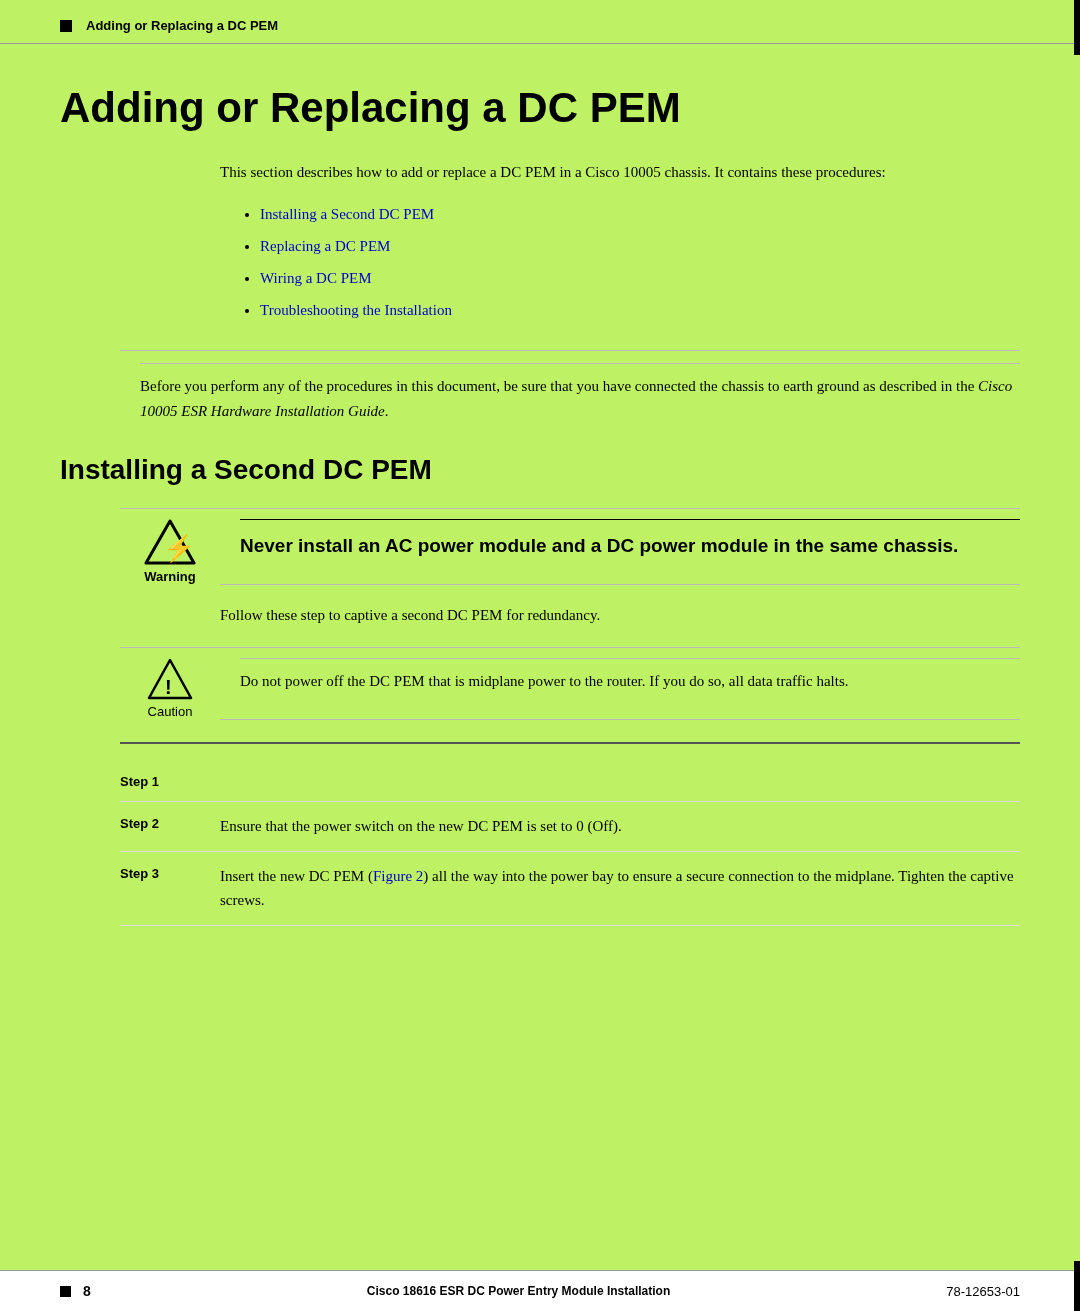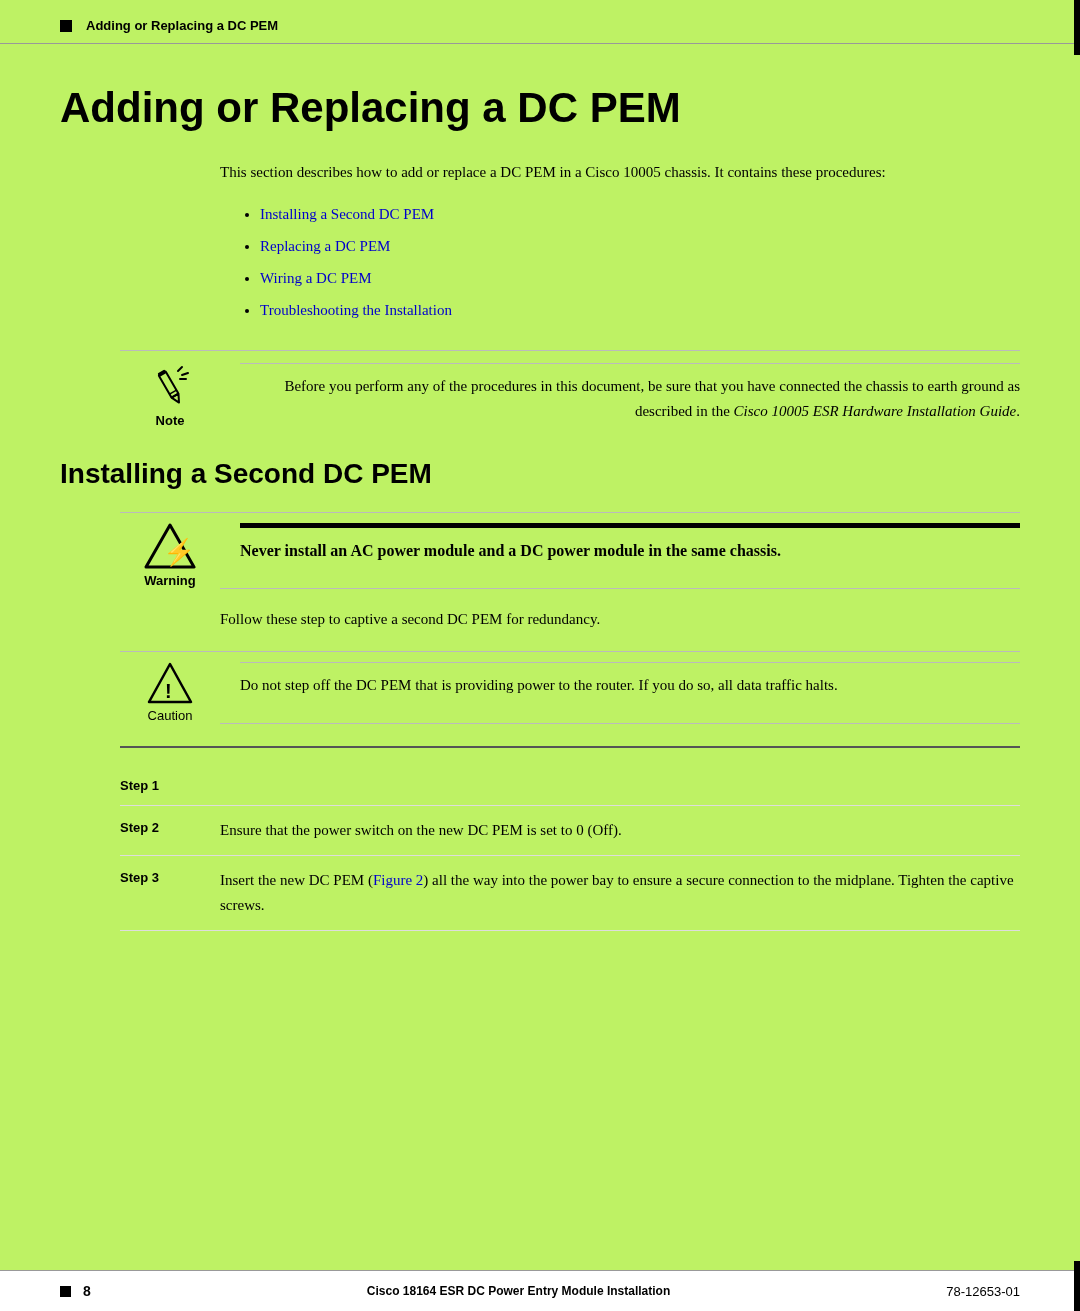--- a/index.html
+++ b/index.html
@@ -127,21 +127,20 @@
       margin-top: 4px;
     }
 
     .note-text {
       flex: 1;
       font-size: 15px;
       line-height: 1.65;
       border-top: 1px solid #bbb;
       padding-top: 10px;
       margin-left: 20px;
-      text-align: right;
     }
 
     .note-text em {
       font-style: italic;
     }
 
     
     .section-title {
       font-family: Arial, Helvetica, sans-serif;
       font-size: 28px;
@@ -177,25 +176,25 @@
 
     .warning-label {
       font-family: Arial, Helvetica, sans-serif;
       font-size: 13px;
       font-weight: bold;
       margin-top: 4px;
     }
 
     .warning-text {
       flex: 1;
-      font-size: 16px;
-      font-weight: bold;
-      font-family: Liberation Serif, serif;
+      font-size: 19px;
+      font-weight: bold;
+      font-family: Liberation Sans, sans-serif;
       line-height: 1.65;
-      border-top: 5px solid #000000;
+      border-top: 1px solid #000000;
       padding-top: 10px;
       margin-left: 20px;
     }
 
     
     .follow-para {
       margin-left: 160px;
       font-size: 15px;
       line-height: 1.6;
       margin-bottom: 20px;
@@ -360,40 +359,20 @@
       </li>
       <li>
         <a href="#">Wiring a DC PEM</a>
       </li>
       <li>
         <a href="#">Troubleshooting the Installation</a>
       </li>
     </ul>
 
     <div class="note-section">
-      <div class="note-icon-area">
-
-        <svg class="pencil-svg" viewBox="0 0 44 44" xmlns="http://www.w3.org/2000/svg">
-
-          <g transform="rotate(-30, 22, 22)">
-            <rect x="18" y="6" width="8" height="26" rx="1" ry="1" fill="none" stroke="#000" stroke-width="2"></rect>
-
-            <polygon points="18,32 26,32 22,40" fill="none" stroke="#000" stroke-width="2" stroke-linejoin="round"></polygon>
-
-            <rect x="18" y="4" width="8" height="4" rx="1" fill="#000"></rect>
-
-            <line x1="18" y1="28" x2="26" y2="28" stroke="#000" stroke-width="1.5"></line>
-          </g>
-
-          <line x1="30" y1="6" x2="34" y2="2" stroke="#000" stroke-width="2" stroke-linecap="round"></line>
-          <line x1="34" y1="10" x2="40" y2="8" stroke="#000" stroke-width="2" stroke-linecap="round"></line>
-          <line x1="32" y1="14" x2="38" y2="14" stroke="#000" stroke-width="2" stroke-linecap="round"></line>
-        </svg>
-        <span class="note-label">Note</span>
-      </div>
       <div class="note-text">
         <span>Before you perform any of the procedures in this document, be sure that you have connected the chassis to earth ground as described in the </span><em>Cisco 10005 ESR Hardware Installation Guide</em><span>.</span>
       </div>
     </div>
 
     <h2 class="section-title">Installing a Second DC PEM</h2>
 
     <div class="warning-section">
       <div class="warning-icon-area">
 
@@ -412,21 +391,21 @@
 
     <div class="caution-section">
       <div class="caution-icon-area">
 
         <svg class="caution-triangle" viewBox="0 0 46 42" xmlns="http://www.w3.org/2000/svg">
           <polygon points="23,2 44,40 2,40" fill="none" stroke="#000" stroke-width="2.5" stroke-linejoin="round"></polygon>
           <text x="18" y="36" font-size="20" font-weight="bold" font-family="Arial" fill="#000">!</text>
         </svg>
         <span class="caution-label">Caution</span>
       </div>
-      <div class="caution-text">Do not step off the DC PEM that is providing power to the router. If you do so, all data traffic halts.</div>
+      <div class="caution-text">Do not power off the DC PEM that is midplane power to the router. If you do so, all data traffic halts.</div>
     </div>
     <div style="border-bottom:1px solid #bbb; margin-left:160px; margin-bottom:22px;"></div>
 
     <div class="steps-area">
 
       <div class="step-row">
         <span class="step-label">Step 1</span>
       </div>
 
       <div class="step-row">
@@ -443,18 +422,18 @@
 
     </div>
 
   </div>
 
   <div class="page-footer">
     <div class="footer-page-num-area">
       <div class="footer-square"></div>
       <span class="footer-page-num">8</span>
     </div>
-    <div class="footer-center">Cisco 18164 ESR DC Power Entry Module Installation</div>
+    <div class="footer-center">Cisco 18616 ESR DC Power Entry Module Installation</div>
     <span class="footer-doc-num">78-12653-01</span>
     <div class="footer-right-bar"></div>
   </div>
 
 </div>
 
 </body></html>

